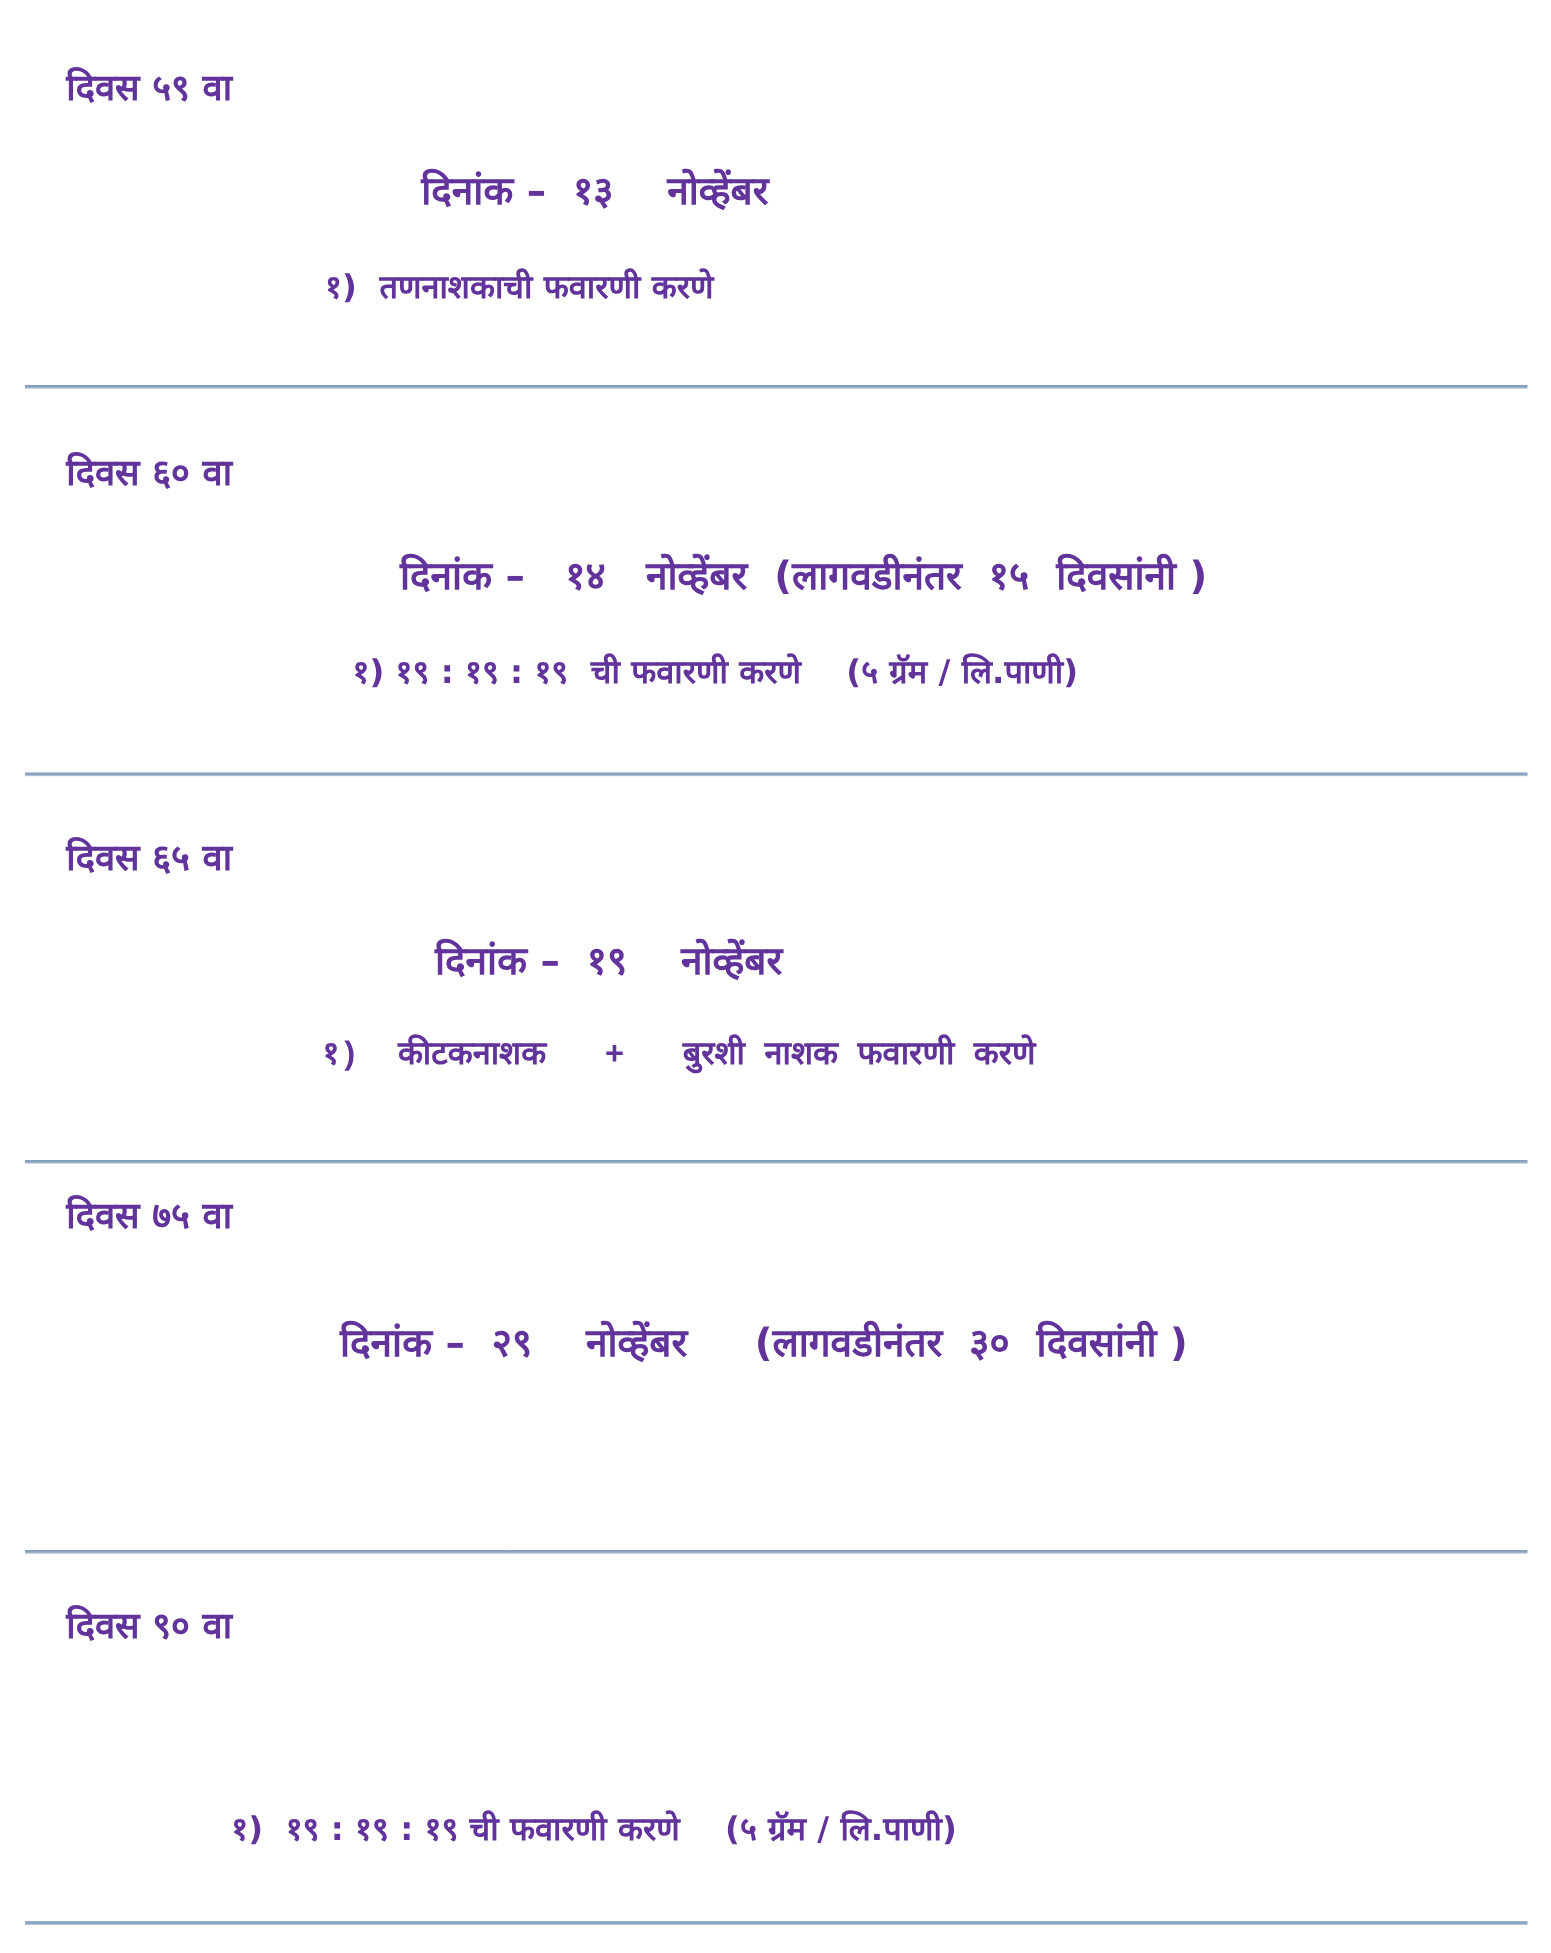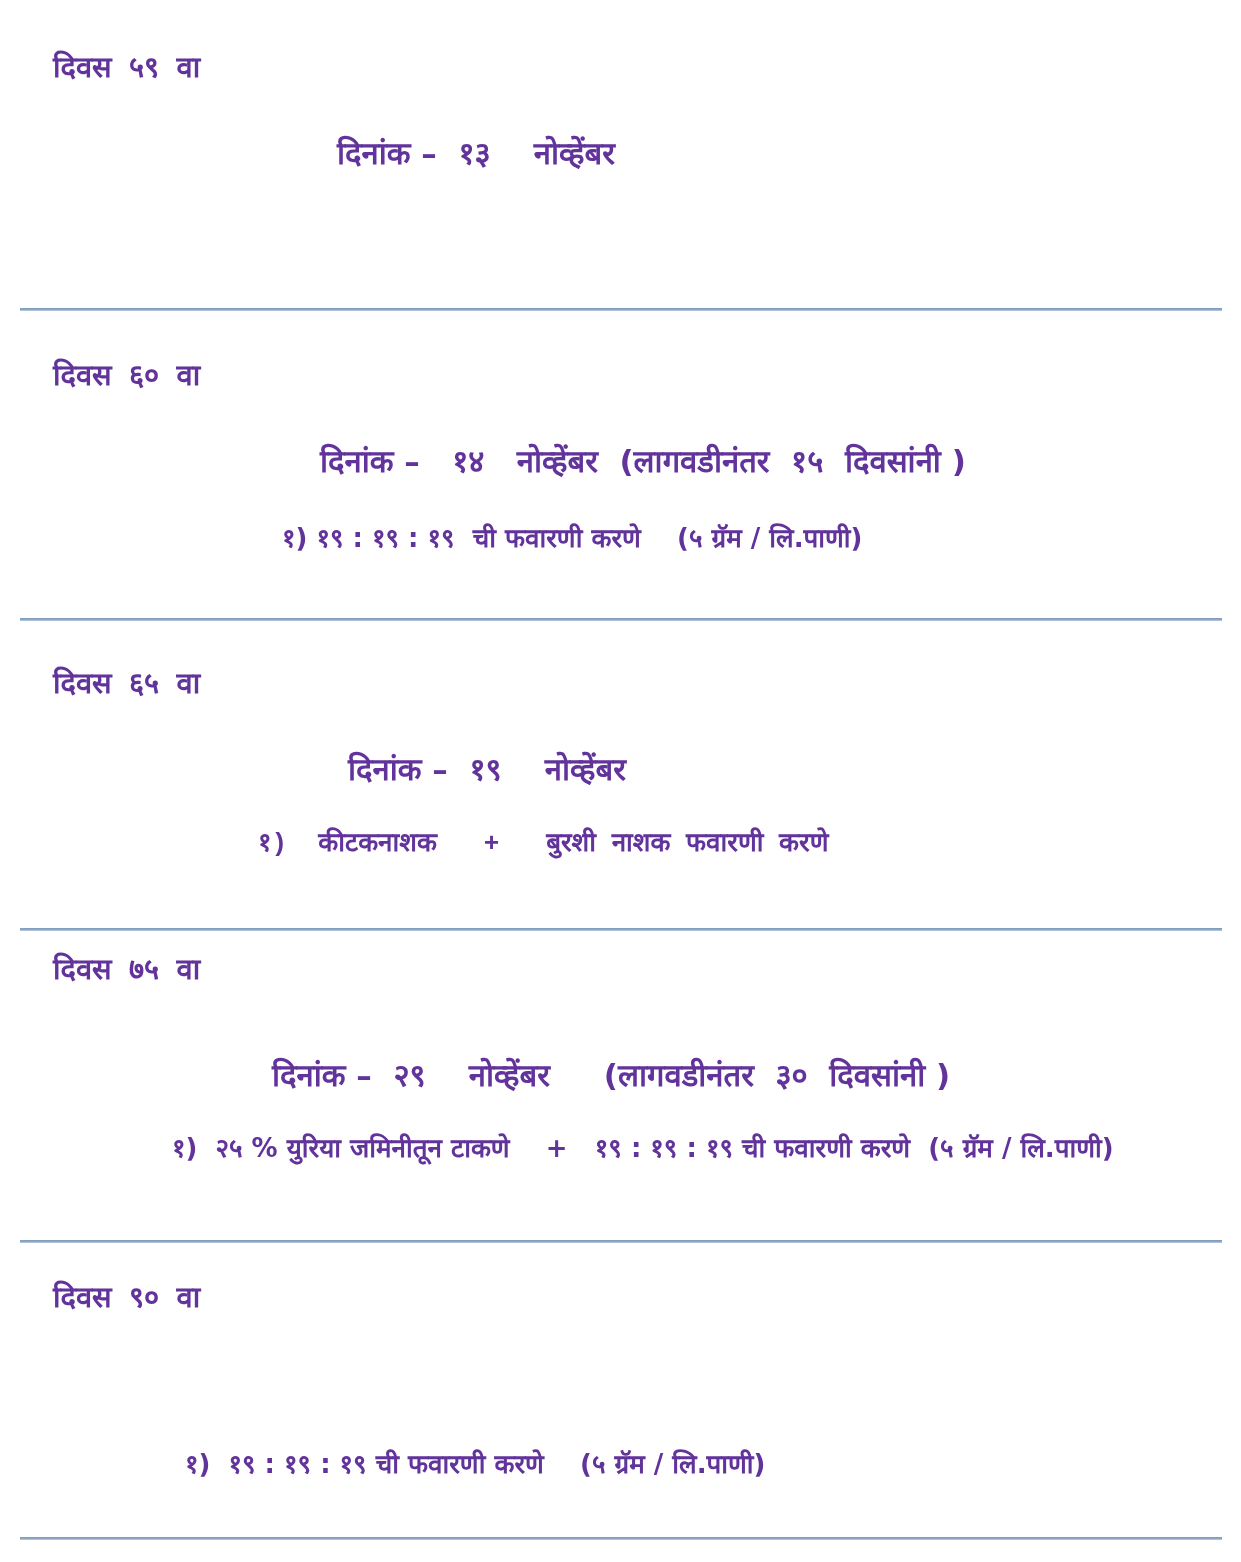--- a/index.html
+++ b/index.html
@@ -13,21 +13,21 @@
     overflow: hidden;
   }
   .line {
     position: absolute;
     margin: 0;
     white-space: pre;
     font-weight: bold;
     line-height: 1.25;
     color: #61339b;
   }
-  .day  { font-size: 29px; font-family: Liberation Mono, monospace; }
+  .day  { font-size: 29px; }
   .date { font-size: 31px; }
   .item { font-size: 26px; }
   .divider {
     position: absolute;
     left: 20px;
     width: 1202px;
     height: 3px;
     border: none;
     margin: 0;
     background: linear-gradient(to bottom, #7e9aba 0%, #8ea8c4 55%, #c2d1e2 100%);
@@ -54,34 +54,34 @@
   .s5-item { top: 1448px; left: 185px; }
   .d5      { top: 1537px; }
 </style>
 </head>
 <body>
 
 <div class="page">
 
   <h2 class="line day s1-day">दिवस ५९ वा</h2>
   <h3 class="line date s1-date">दिनांक –  १३    नोव्हेंबर</h3>
+  <p class="line item s1-item">१)  तणनाशकाची फवारणी करणे</p>
   <hr class="divider d1">
 
   <h2 class="line day s2-day">दिवस ६० वा</h2>
   <h3 class="line date s2-date">दिनांक –   १४   नोव्हेंबर  (लागवडीनंतर  १५  दिवसांनी )</h3>
   <p class="line item s2-item">१) १९ : १९ : १९  ची फवारणी करणे    (५ ग्रॅम / लि.पाणी)</p>
   <hr class="divider d2">
 
   <h2 class="line day s3-day">दिवस ६५ वा</h2>
   <h3 class="line date s3-date">दिनांक –  १९    नोव्हेंबर</h3>
   <p class="line item s3-item">१)  कीटकनाशक   +   बुरशी नाशक फवारणी करणे</p>
   <hr class="divider d3">
 
   <h2 class="line day s4-day">दिवस ७५ वा</h2>
   <h3 class="line date s4-date">दिनांक –  २९    नोव्हेंबर     (लागवडीनंतर  ३०  दिवसांनी )</h3>
-  <p class="line item s4-item">१)  २५ % युरिया जमिनीतून टाकणे    +   १९ : १९ : १९ ची फवारणी करणे  (५ ग्रॅम / लि.पाणी)</p>
   <hr class="divider d4">
 
   <h2 class="line day s5-day">दिवस ९० वा</h2>
   <p class="line item s5-item">१)  १९ : १९ : १९ ची फवारणी करणे    (५ ग्रॅम / लि.पाणी)</p>
   <hr class="divider d5">
 
 </div>
 
 </body></html>

